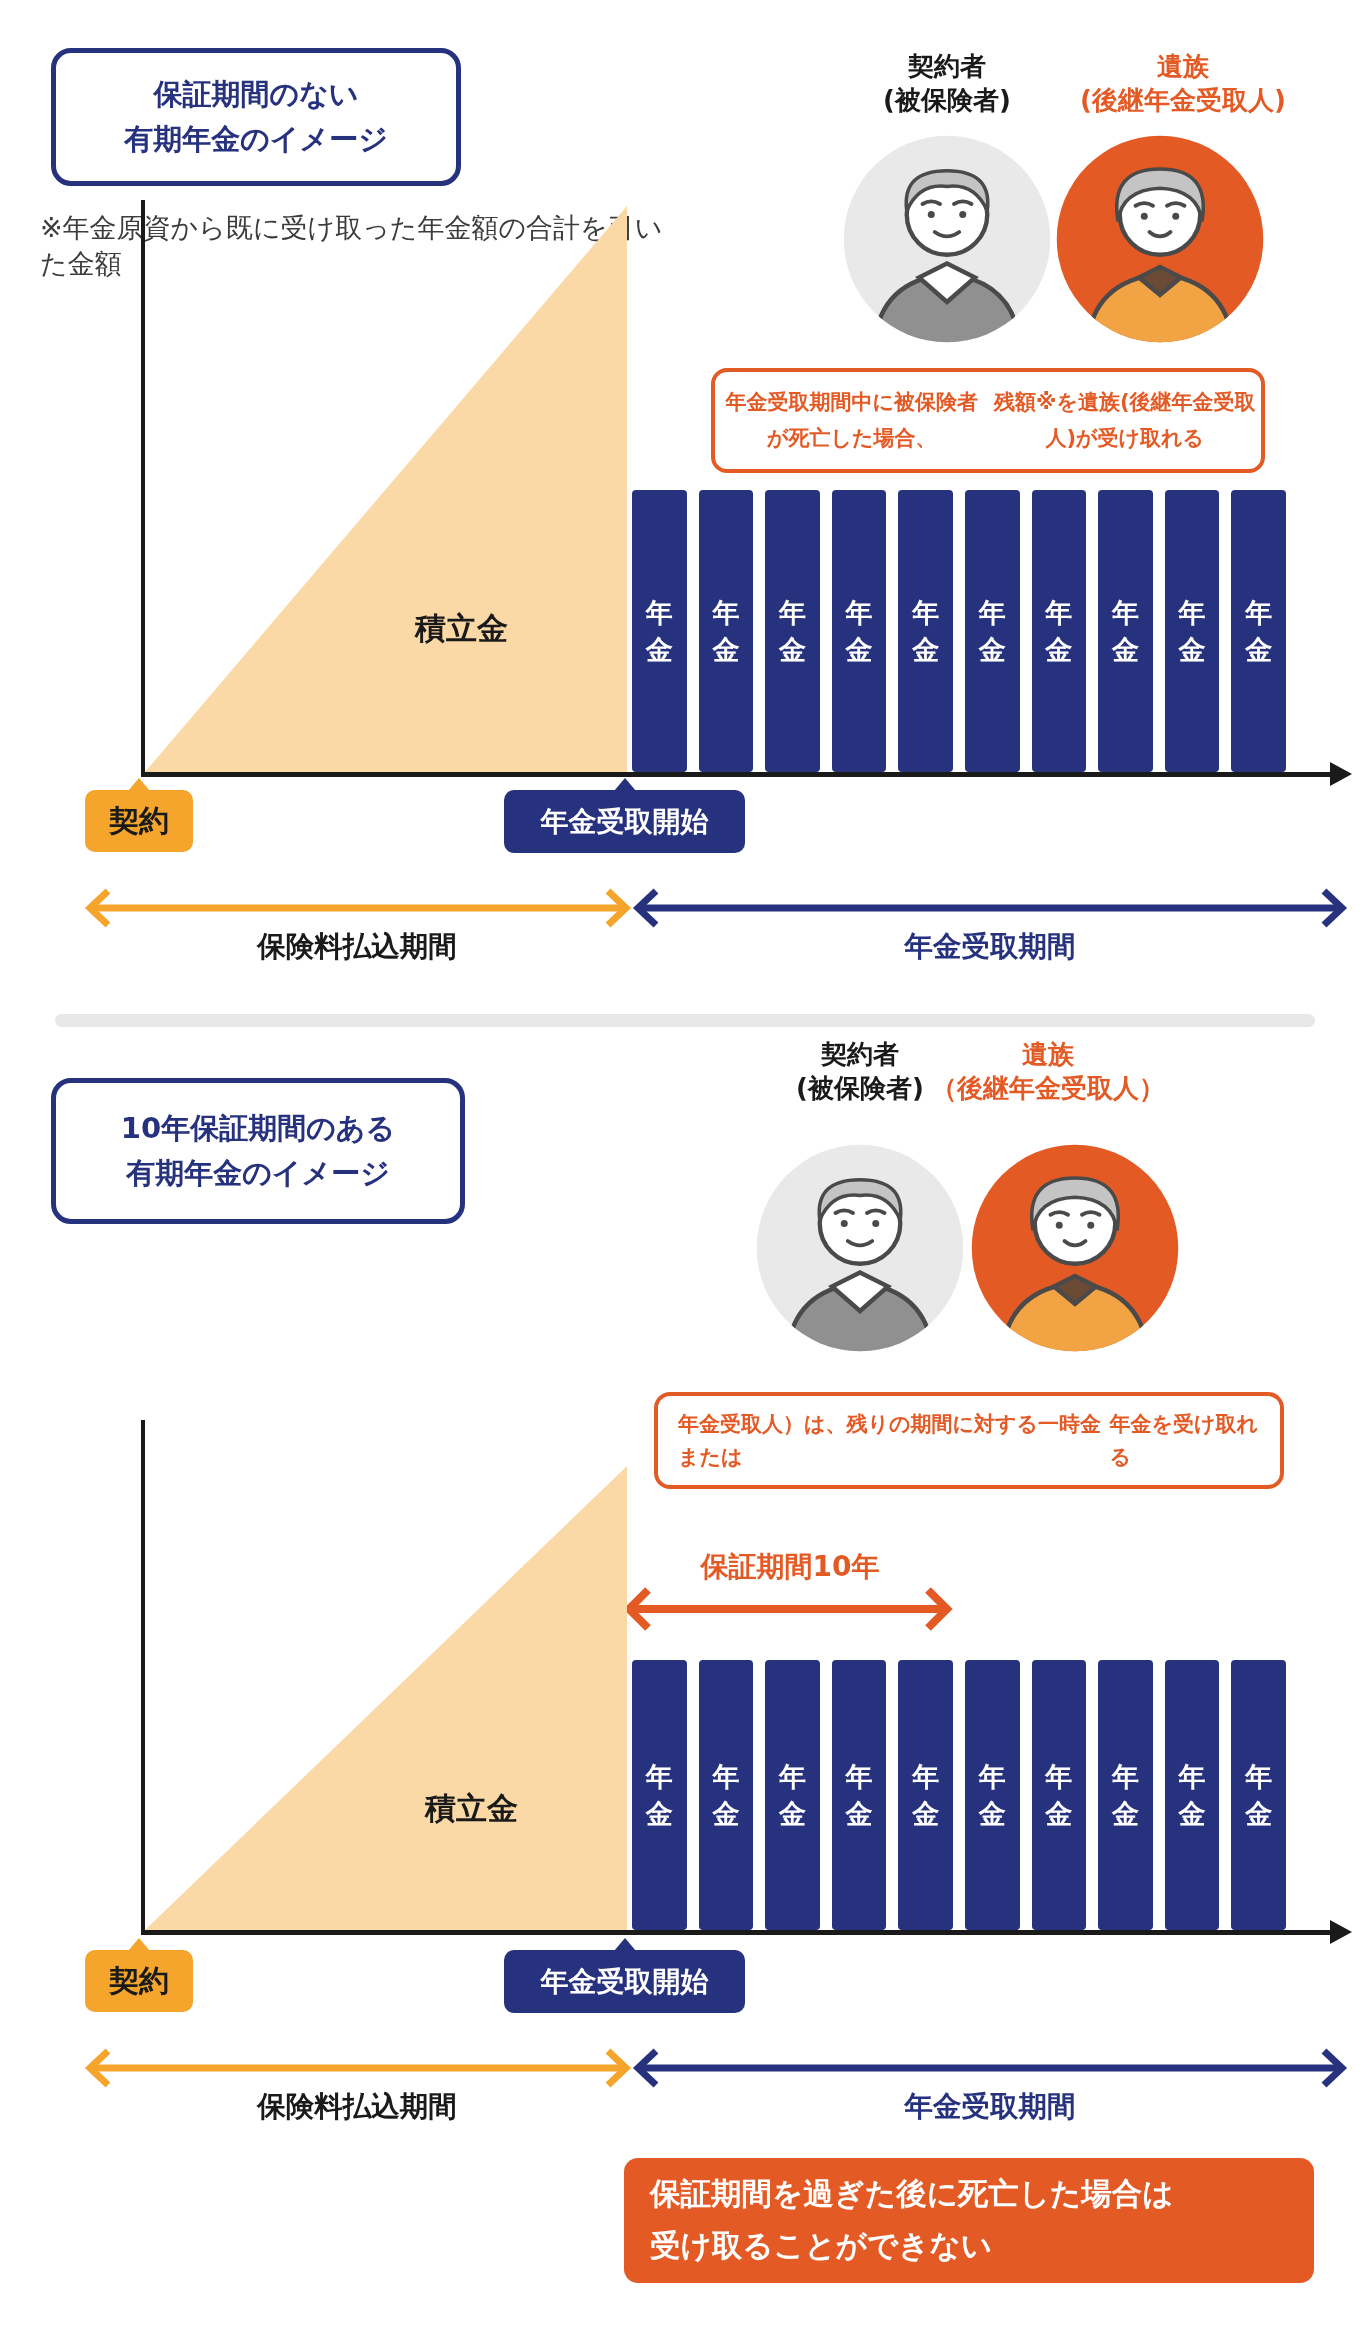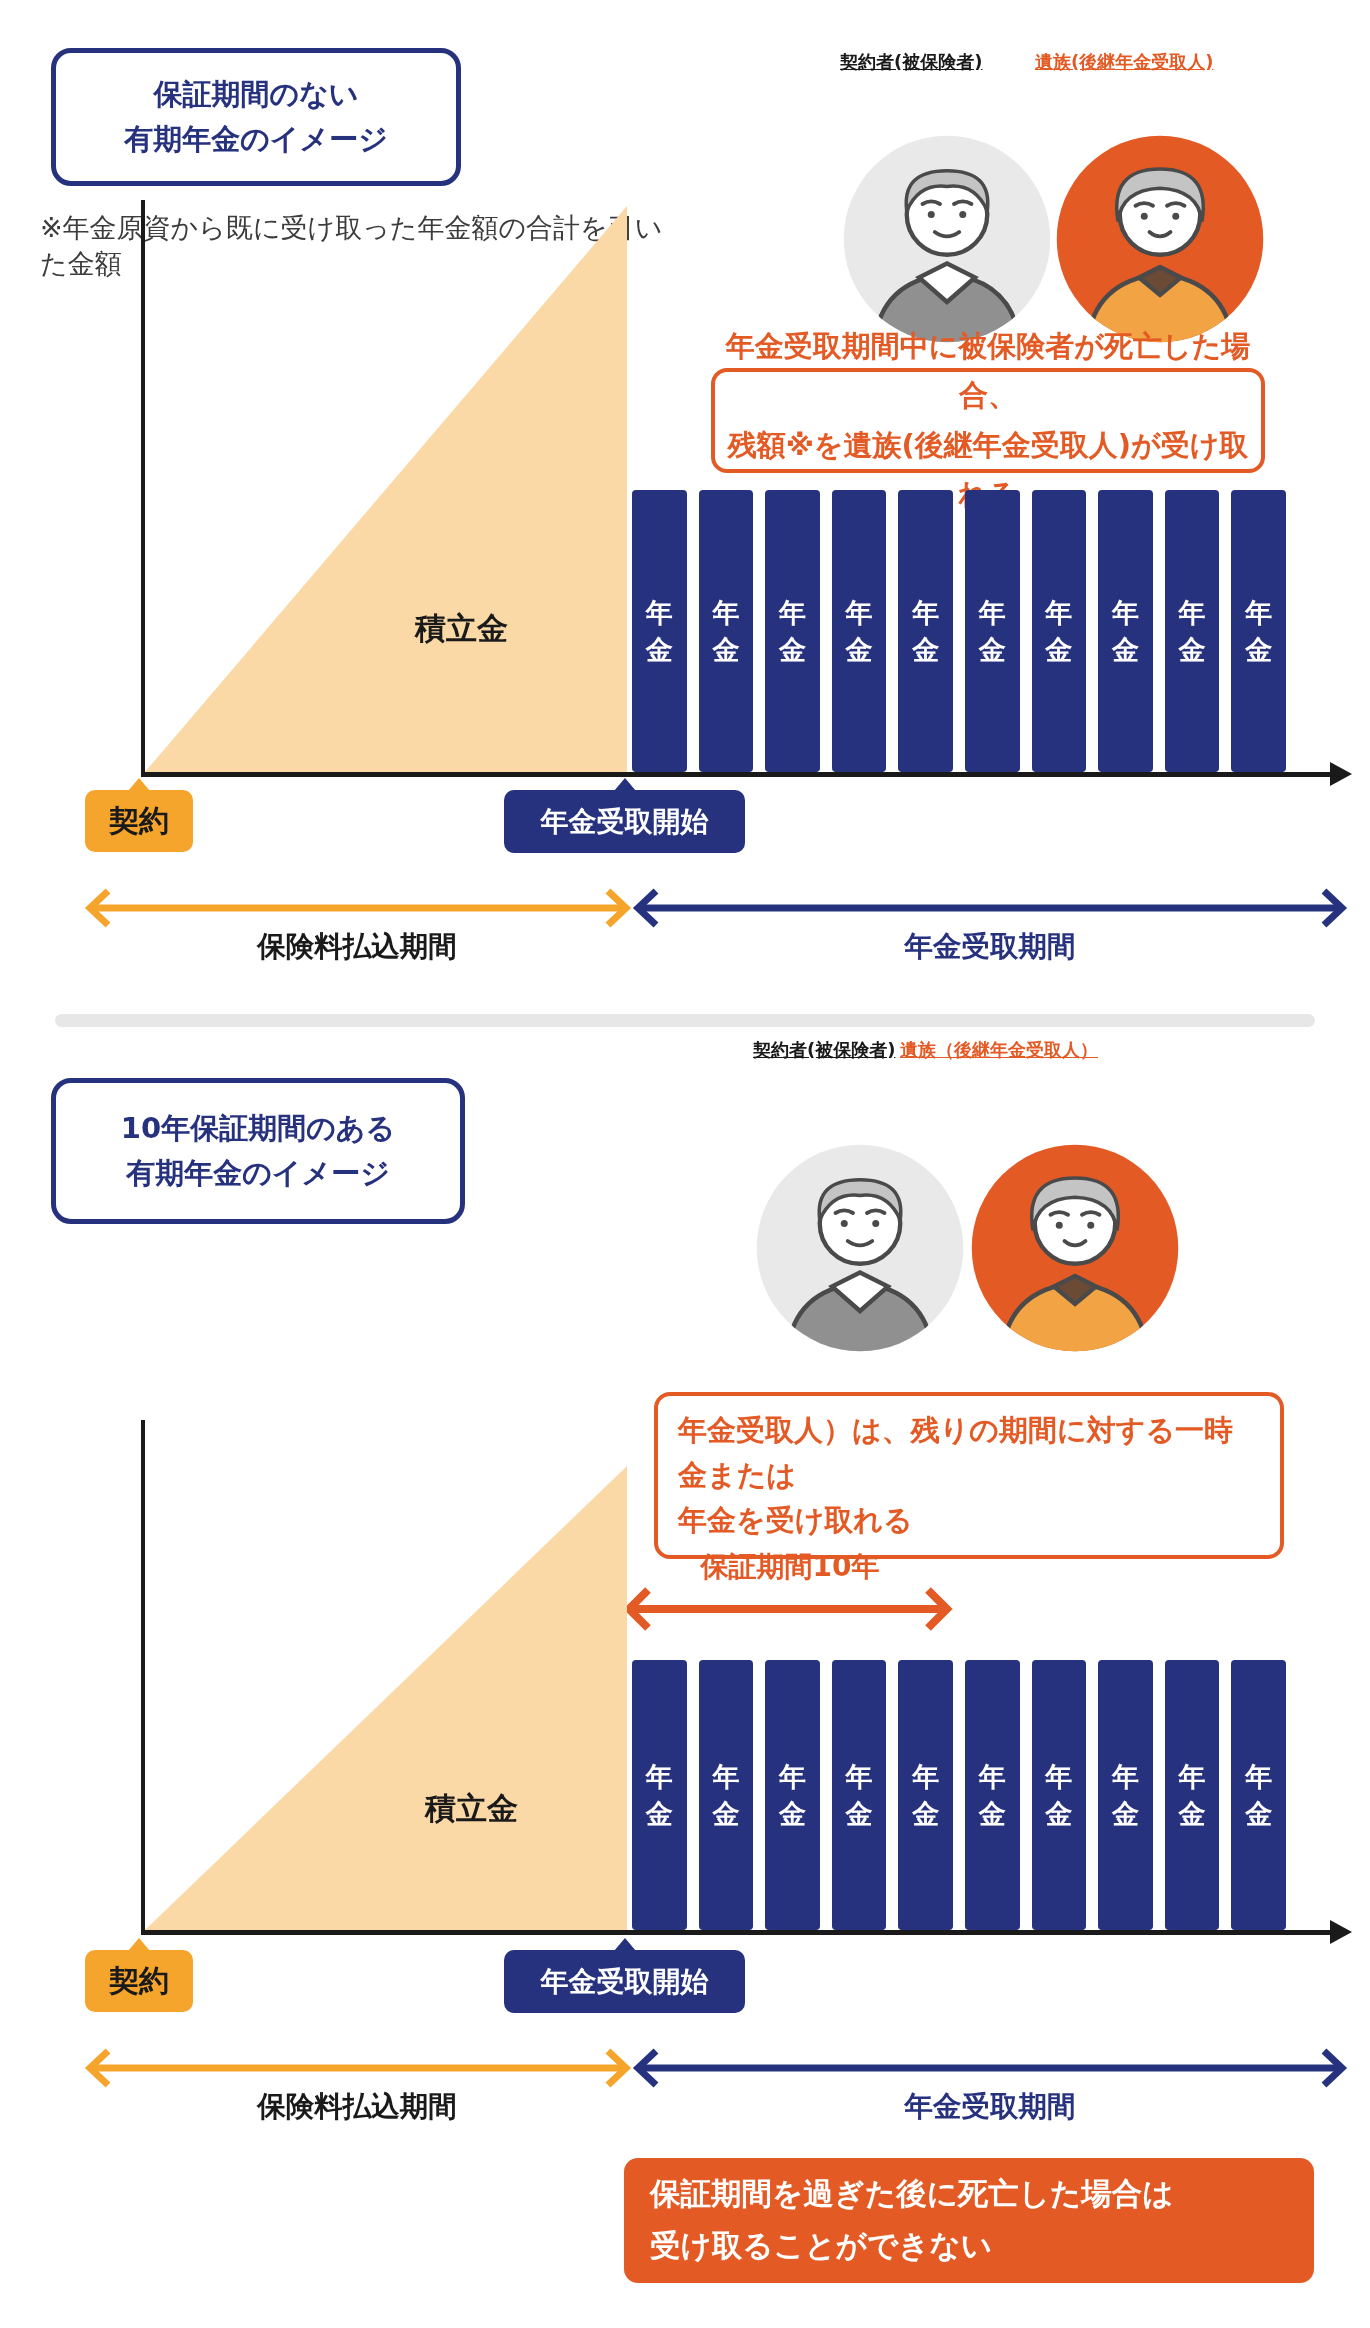--- a/index.html
+++ b/index.html
@@ -10,25 +10,25 @@
     --ink:#1A1A1A;--note:#3C3C3C;--divider:#E7E7E7;
     --avatar-gray:#E9E9E9;--sweater:#909090;--cardigan:#F2A343;
   }
   .abs{position:absolute;}
   .title-box{
     border:5px solid var(--navy);border-radius:20px;background:#fff;
     display:flex;flex-direction:column;justify-content:center;align-items:center;
     color:var(--navy);font-weight:bold;font-size:29px;line-height:1.55;text-align:right;
   }
   .note{font-size:27px;color:var(--note);font-weight:500;}
-  .person-label{display:flex;align-items:center;font-weight:bold;font-size:18px;line-height:1.3;color:var(--ink);text-align:center;text-decoration:underline;}
+  .person-label{display:flex;flex-direction:column;align-items:center;font-weight:bold;font-size:26px;line-height:1.3;color:var(--ink);text-align:center;}
   .person-label.orange{color:var(--orange);}
   .callout{
     border:4px solid var(--orange);border-radius:16px;background:#fff;color:var(--orange);
-    font-weight:bold;font-size:29px;display:flex;flex-direction:column;justify-content:center;
+    font-weight:bold;font-size:21px;display:flex;flex-direction:row;justify-content:flex-end;
   }
   .callout.center{align-items:center;text-align:center;line-height:1.7;}
   .callout.left{align-items:flex-start;text-align:left;line-height:1.55;padding:12px 20px;}
   .axis-v{width:4px;background:var(--ink);}
   .axis-h{height:5px;background:var(--ink);}
   .axis-head{width:0;height:0;border-top:12px solid transparent;border-bottom:12px solid transparent;border-left:22px solid var(--ink);}
   .triangle{background:var(--tri);clip-path:polygon(0 100%,100% 0,100% 100%);}
   .tsumitate{font-size:31px;font-weight:bold;color:var(--ink);text-align:left;}
   .bars{display:flex;gap:12px;}
   .bars .bar{

